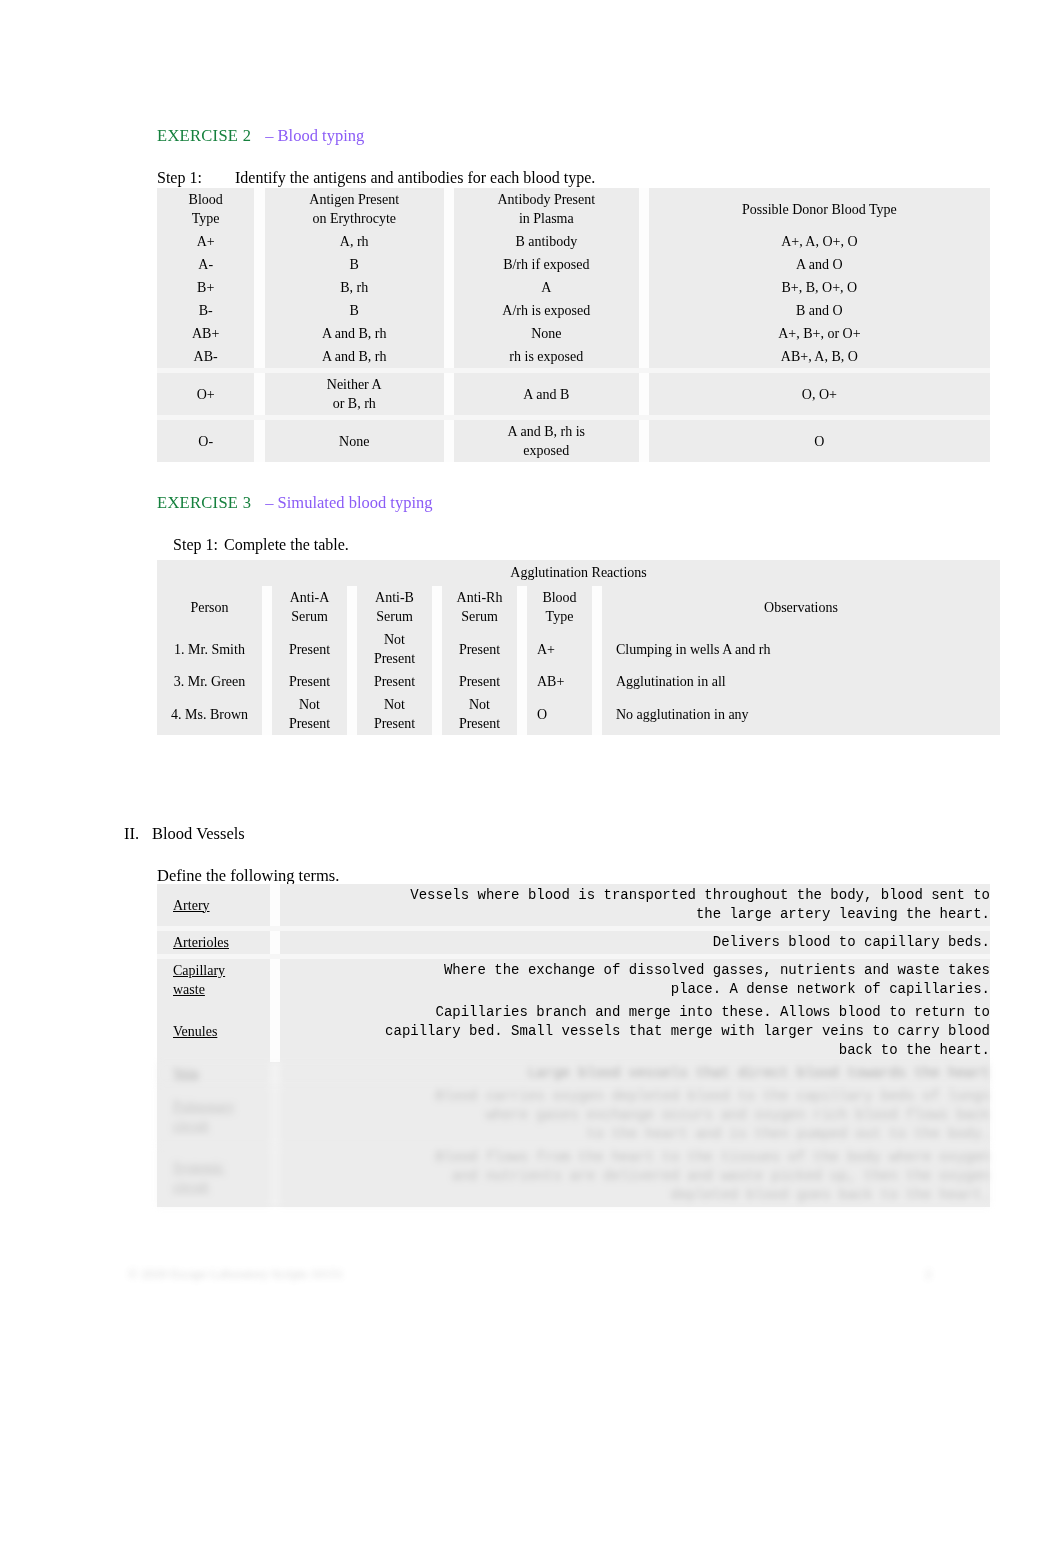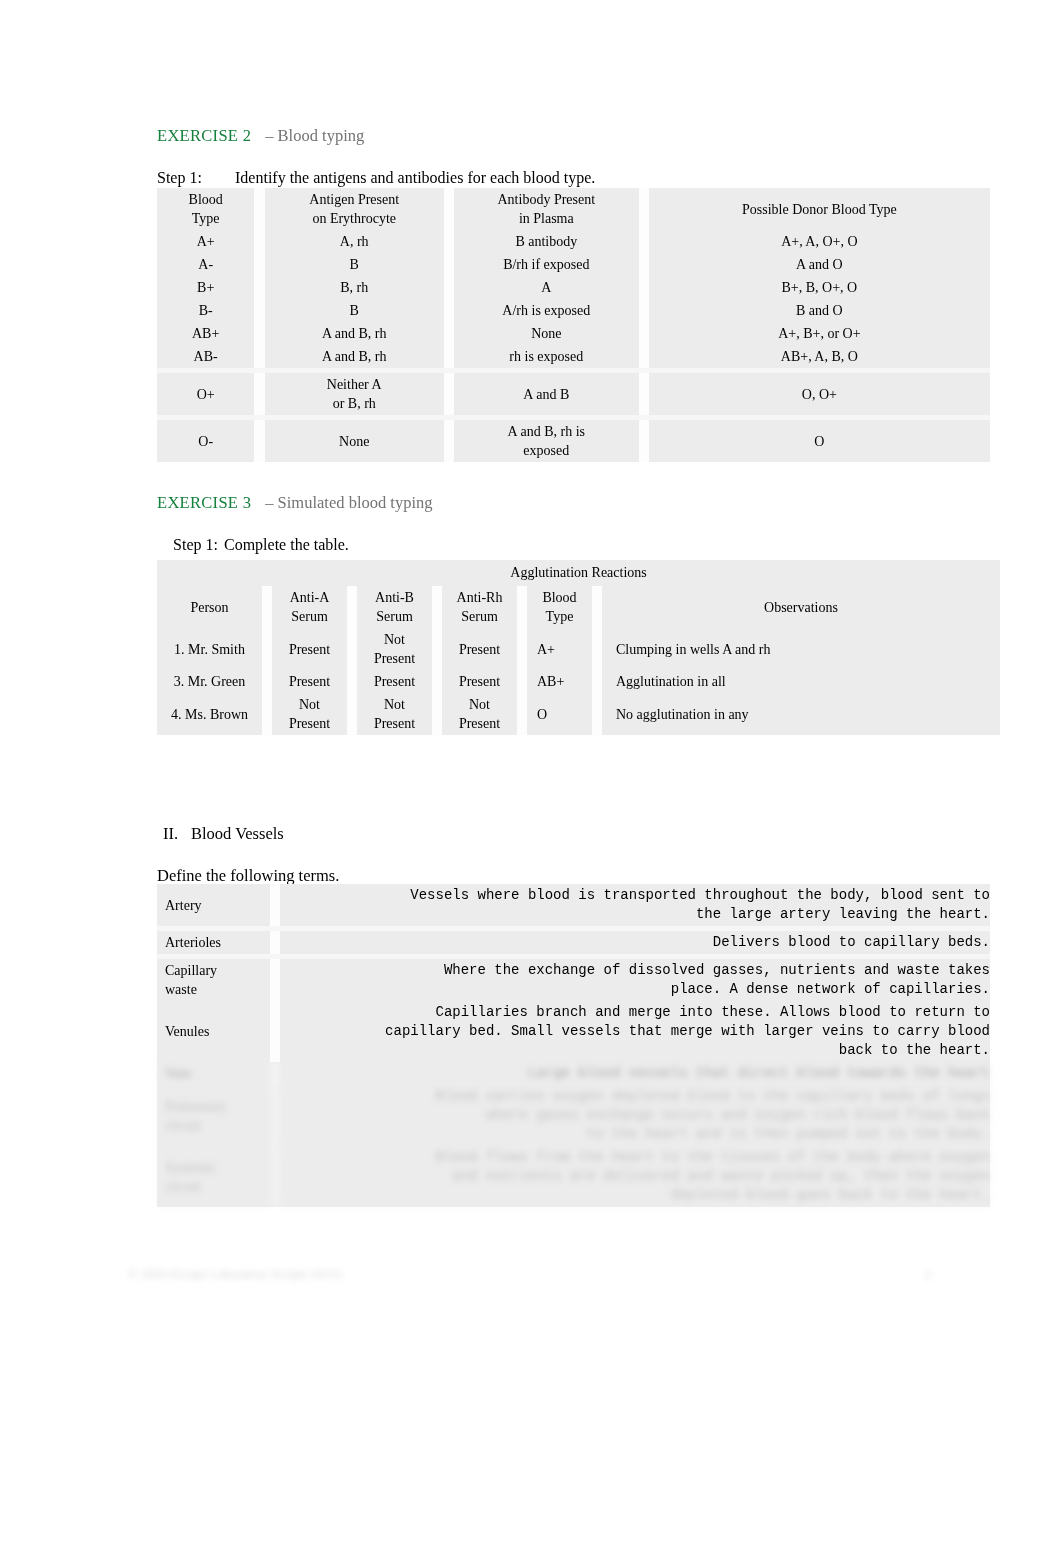--- a/index.html
+++ b/index.html
@@ -28,40 +28,40 @@
     position: absolute;
     font-size: 16.5px;
     line-height: 20px;
     white-space: nowrap;
   }
   .exercise-head .ex-label {
     color: #15803d;
     letter-spacing: 0.3px;
   }
   .exercise-head .ex-dash {
-    color: #737373;
+    color: #8b5cf6;
     padding-left: 14px;
     margin-top: 16px;
   }
 
   .step-line {
     position: absolute;
     font-size: 16px;
     line-height: 20px;
     white-space: nowrap;
   }
   .step-line .step-label { display: inline-block; width: 78px; }
 
   .section-head {
     position: absolute;
     font-size: 16.5px;
     line-height: 20px;
     white-space: nowrap;
   }
-  .section-head .num { display: inline-block; width: 28px; margin-left: 39px; }
+  .section-head .num { display: inline-block; width: 28px; }
 
   .plain-line {
     position: absolute;
     font-size: 16.5px;
     line-height: 20px;
     white-space: nowrap;
   }
 
   
   .doc-table {
@@ -106,21 +106,21 @@
   #table-agglutination .col-antib   { width: 75px; }
   #table-agglutination .col-antirh  { width: 75px; }
   #table-agglutination .col-btype   { width: 65px; }
   #table-agglutination .col-obs     { width: 398px; }
   #table-agglutination .obs-cell { padding-left: 14px; }
 
   
   #table-vessels { left: 157px; top: 884px; width: 833px; }
   #table-vessels .col-term { width: 113px; }
   #table-vessels .col-def  { width: 710px; }
-  #table-vessels td.term-cell { padding-left: 8px; text-align: left; }
+  #table-vessels td.term-cell { padding-left: 16px; text-align: left; text-decoration: underline; }
   #table-vessels td.def-cell  { text-align: right; font-family: Liberation Mono, monospace; }
 
   .blurred {
     filter: blur(3.1px);
     opacity: 0.42;
     color: #555;
   }
   .blurred-strong {
     filter: blur(3.4px);
     opacity: 0.30;

